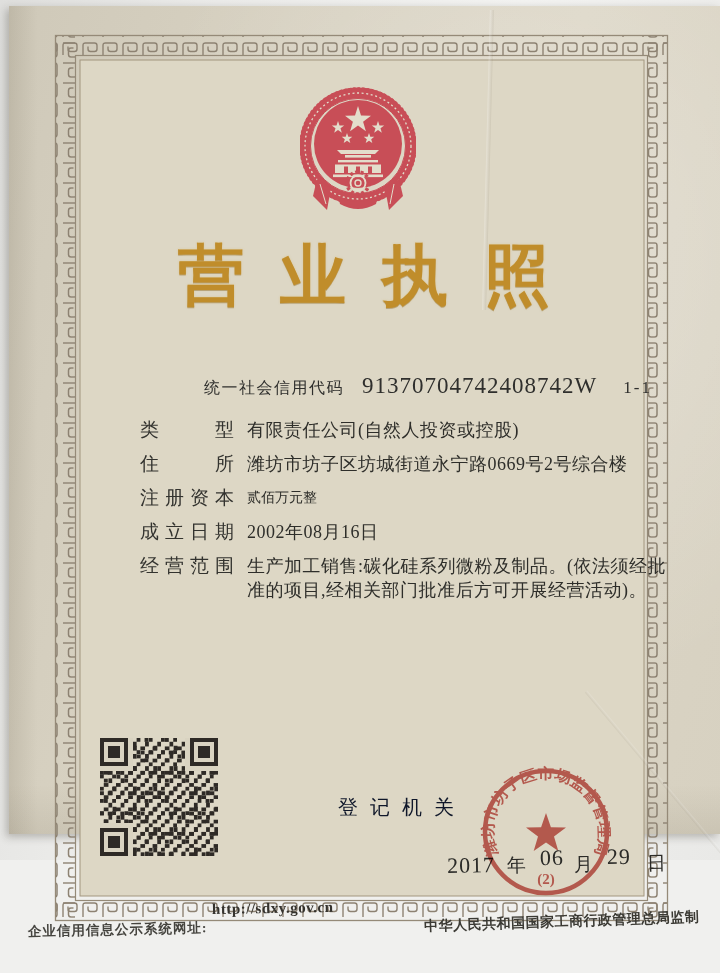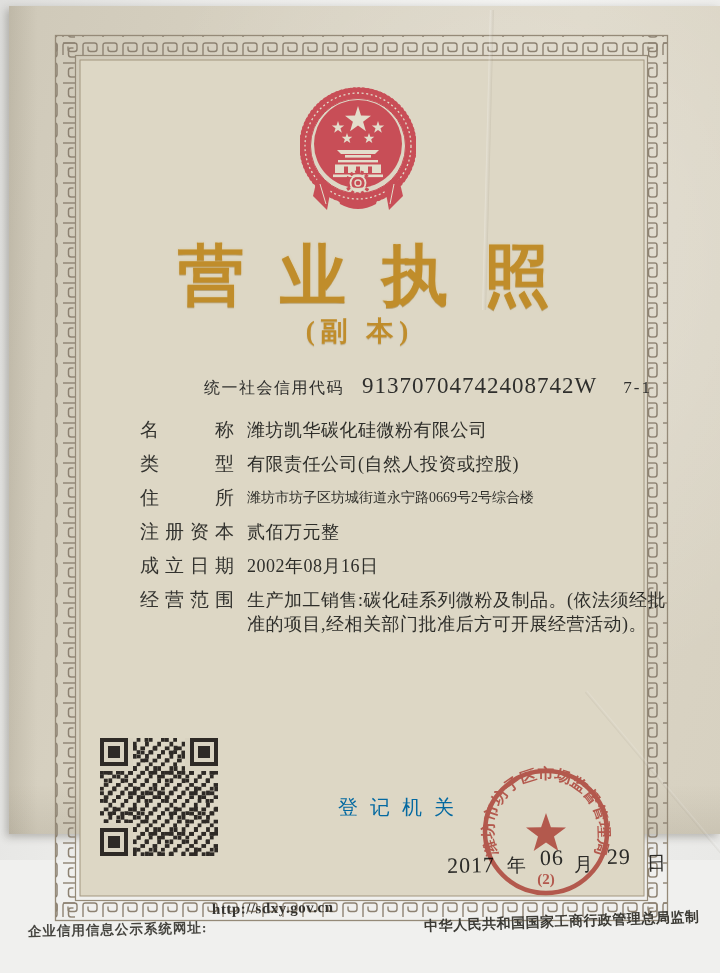--- a/index.html
+++ b/index.html
@@ -56,21 +56,21 @@
     display:inline-block;width:94px;font-size:19px;color:#33332f;
     text-align:justify;text-align-last:justify;vertical-align:top;
   }
   .fvalue{
     display:inline-block;margin-left:9px;font-size:18px;color:#2e2e2a;
     vertical-align:top;max-width:426px;white-space:normal;letter-spacing:.5px;
   }
   .row:nth-child(3) .fvalue{font-size:14px;letter-spacing:0;}
   .row:nth-child(8) .fvalue{font-size:16.5px;line-height:27px;letter-spacing:0;}
   .qr{left:100px;top:737px;}
-  .reg-authority{left:338px;top:794px;font-size:20px;letter-spacing:12px;color:#0369a1;white-space:nowrap;}
+  .reg-authority{left:338px;top:794px;font-size:20px;letter-spacing:12px;color:#0f172a;white-space:nowrap;}
   .seal{left:477px;top:764px;mix-blend-mode:multiply;}
   .date-row{left:447px;top:851px;white-space:nowrap;color:#2b2b28;transform:rotate(-1deg);}
   .date-row span{display:inline-block;}
   .d-num{font-size:22px;letter-spacing:1px;}
   .d-unit{font-size:19px;}
   .d-raised{transform:translateY(-6px);}
   .mr8{margin-right:8px;}.mr10{margin-right:10px;}.mr6{margin-right:6px;}.mr12{margin-right:12px;}
   .url{left:212px;top:900px;font-size:15px;font-weight:700;color:#35332e;transform:rotate(-1deg);letter-spacing:.5px;}
   .footer-left{left:28px;top:921px;font-size:13.5px;color:#45443f;letter-spacing:1px;transform:rotate(-1.2deg);font-weight:600;}
   .footer-right{left:424px;top:913px;font-size:14px;color:#3b3a34;letter-spacing:.5px;transform:rotate(-2deg);font-weight:700;white-space:nowrap;}
@@ -147,33 +147,28 @@
         <circle cx="58" cy="99" r="11" fill="none" stroke="#c84e57" stroke-width="3.5" stroke-dasharray="3 2.4"></circle>
 
         <path d="M38,112 Q58,124 78,112 L76,120 Q58,130 40,120 Z" fill="#c84e57"></path>
         <path d="M17,95 L31,104 L27,126 L13,112 Z" fill="#c84e57"></path>
         <path d="M99,95 L85,104 L89,126 L103,112 Z" fill="#c84e57"></path>
         <path d="M20,100 L26,120 M94,100 L90,120" stroke="#e3ddcb" stroke-width="1" fill="none"></path>
       </g>
     </svg>
 
     <div class="abs title">营业执照</div>
-    <div class="abs subtitle">(副 本)</div>
 
     <div class="abs code-row">
       <span class="cc-label">统一社会信用代码</span>
       <span class="cc-value">91370704742408742W</span>
-      <span class="cc-page">7-1</span>
+      <span class="cc-page">1-1</span>
     </div>
 
     <div class="abs fields">
-      <div class="row">
-        <span class="flabel">名称</span>
-        <span class="fvalue">潍坊凯华碳化硅微粉有限公司</span>
-      </div>
       <div class="row">
         <span class="flabel">类型</span>
         <span class="fvalue">有限责任公司(自然人投资或控股)</span>
       </div>
       <div class="row">
         <span class="flabel">住所</span>
         <span class="fvalue">潍坊市坊子区坊城街道永宁路0669号2号综合楼</span>
       </div>
       <div class="row">
         <span class="flabel">注册资本</span>

